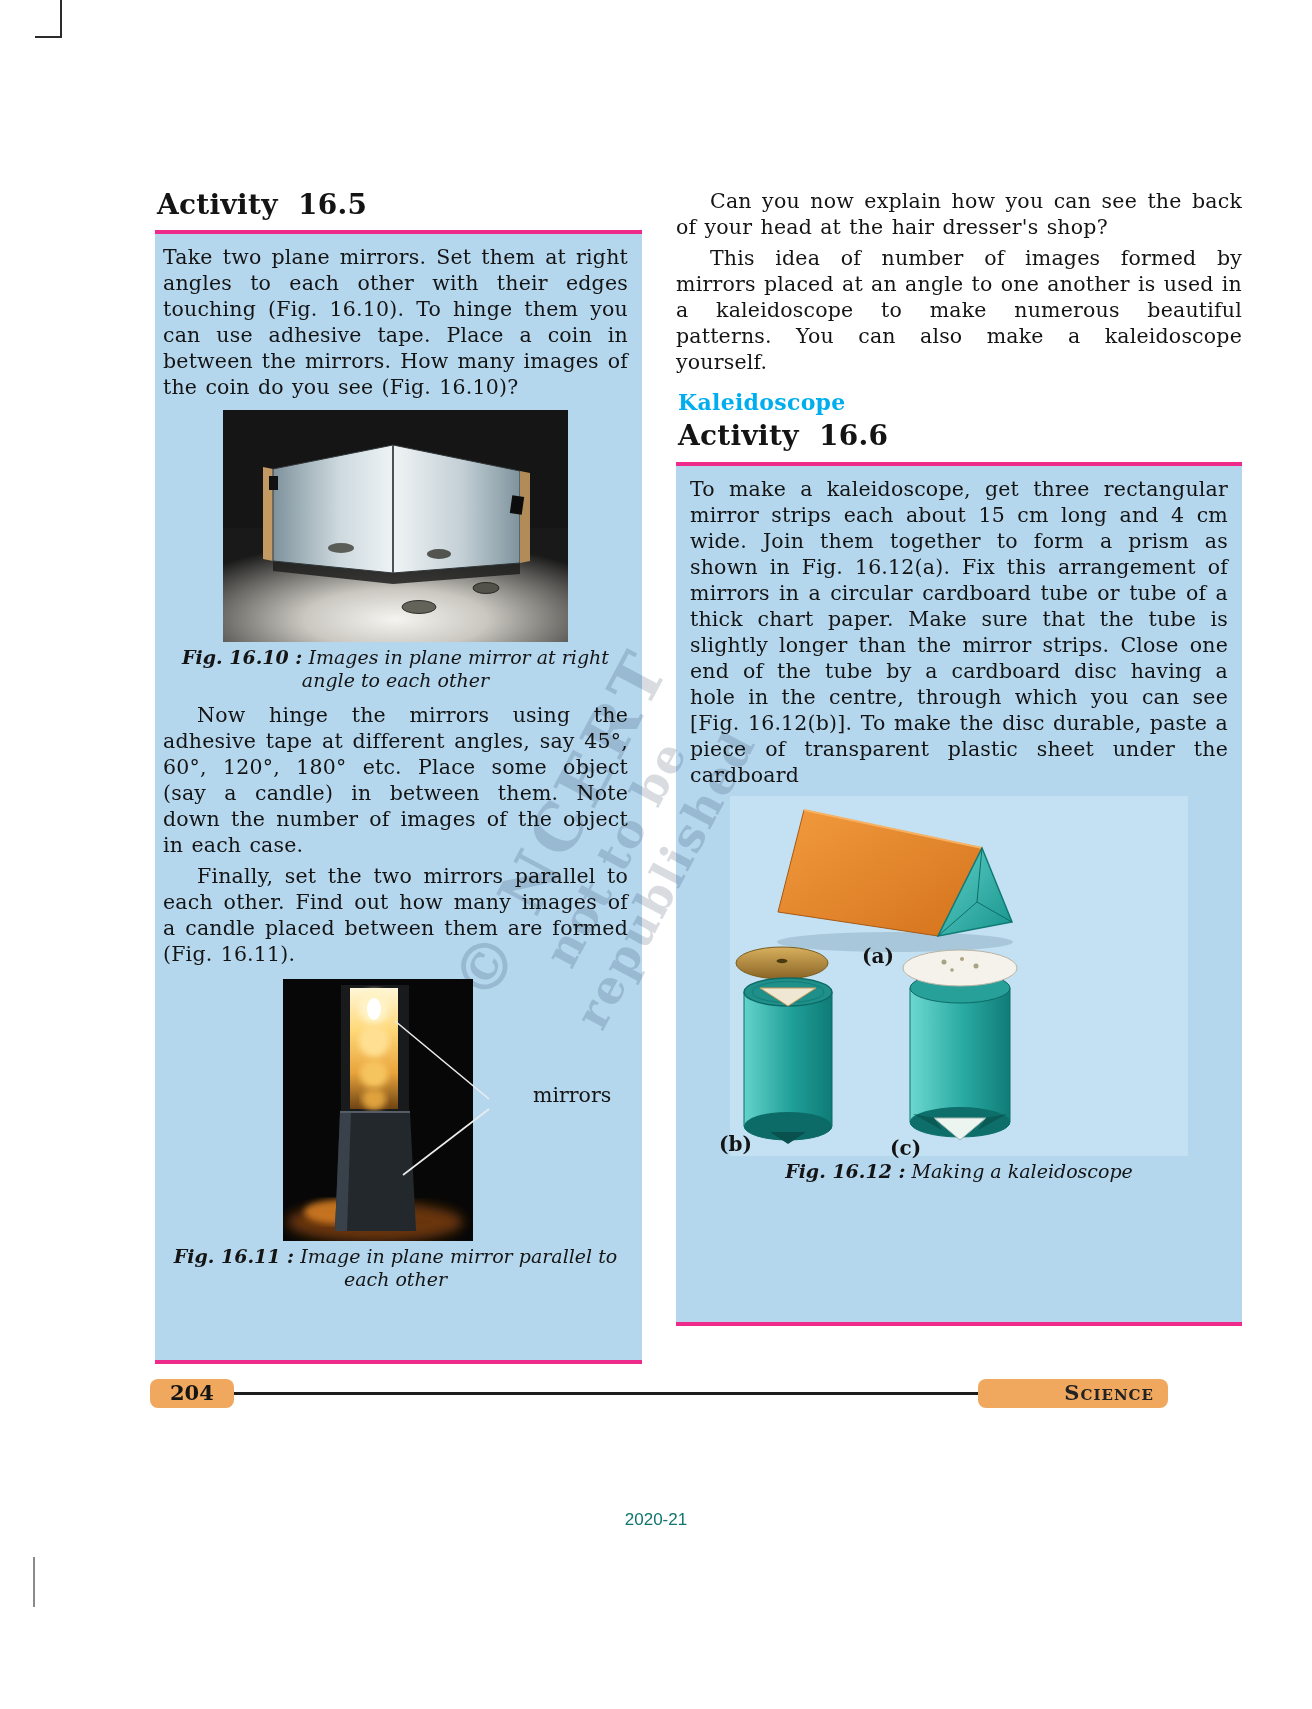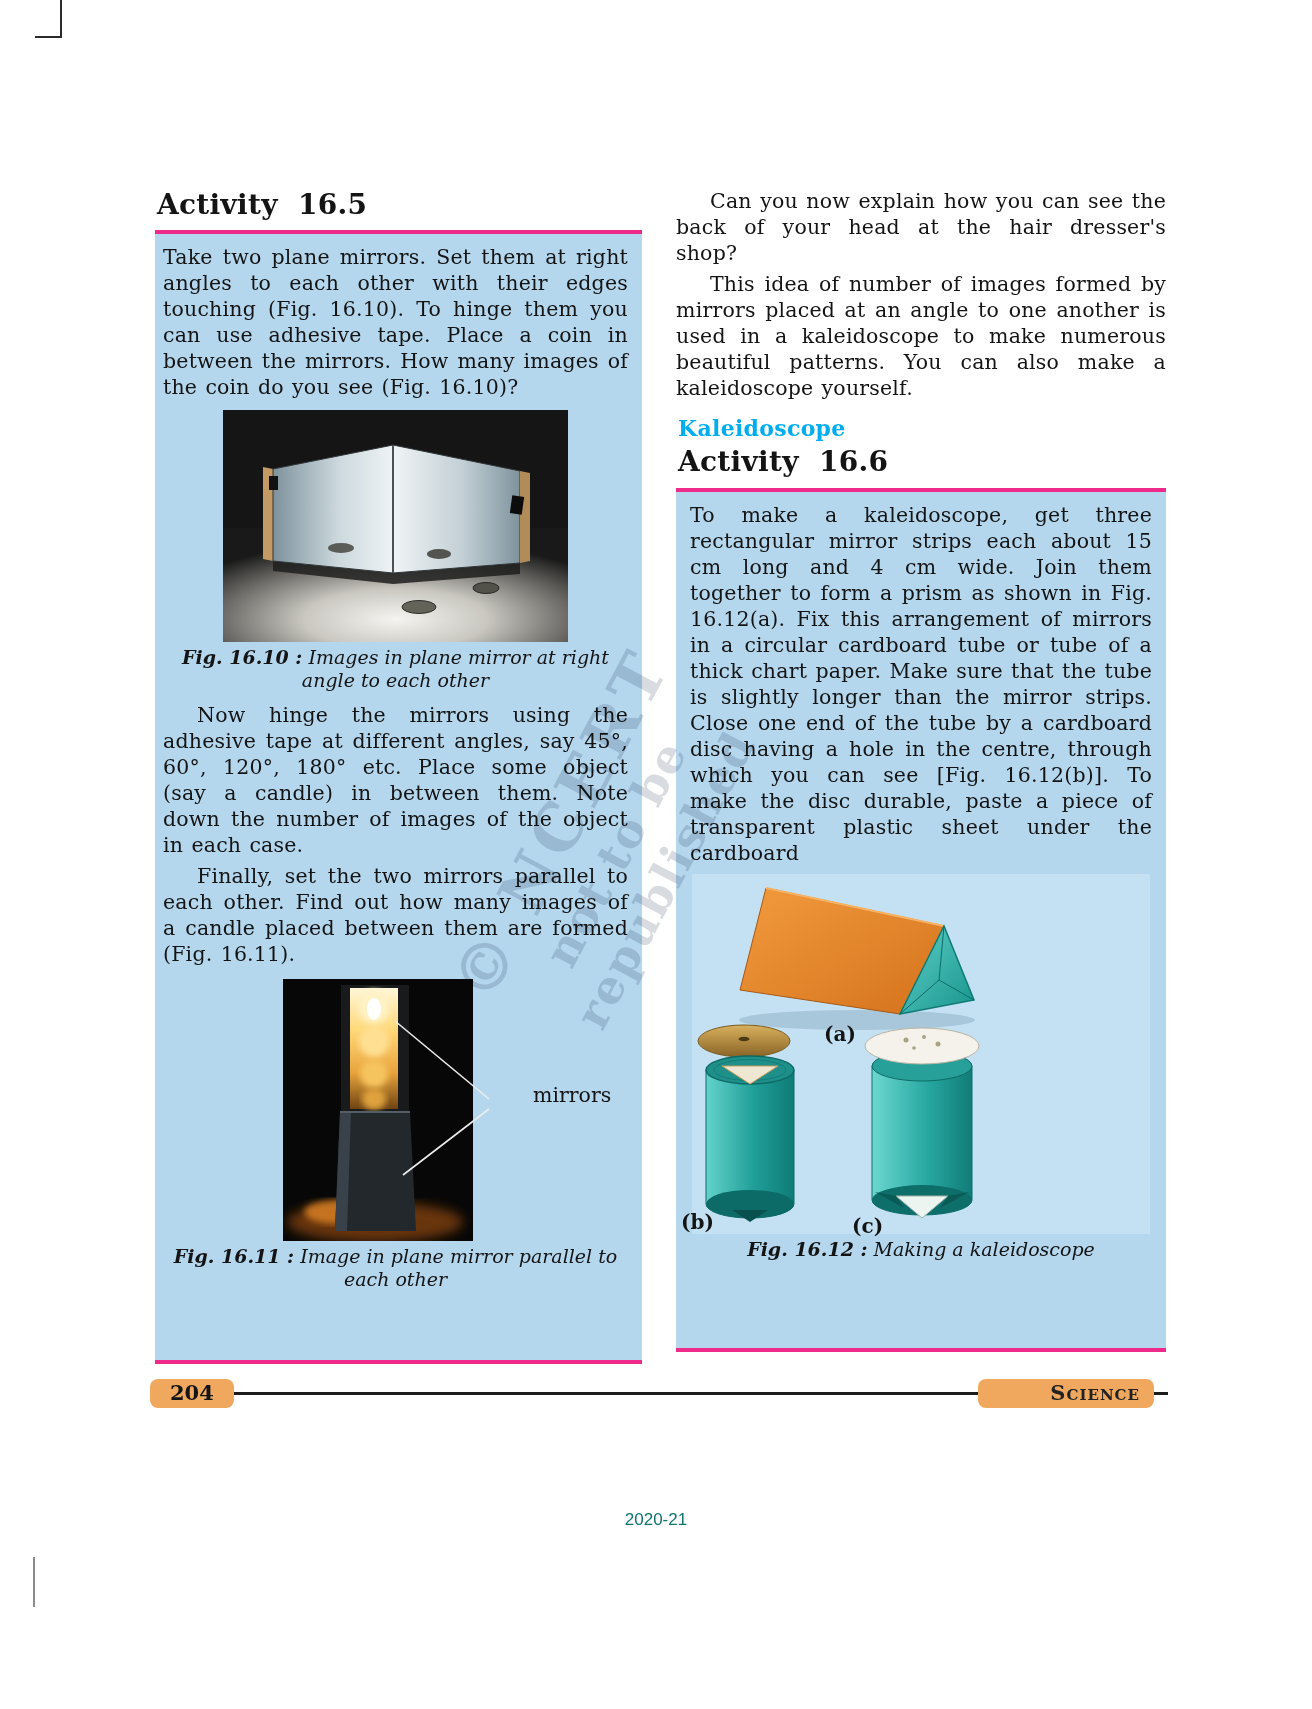--- a/index.html
+++ b/index.html
@@ -24,21 +24,21 @@
   .watermark{
     position:absolute;left:320px;top:760px;width:580px;text-align:center;
     transform:rotate(-62deg);color:#66768a;opacity:.26;mix-blend-mode:multiply;
     z-index:40;pointer-events:none;font-weight:bold;
   }
   .watermark .wm1{font-size:64px;letter-spacing:6px;line-height:1.1;}
   .watermark .wm2{font-size:46px;letter-spacing:2px;line-height:1.2;}
   
   .col{position:absolute;top:188px;}
   .col-left{left:155px;width:487px;}
-  .col-right{left:676px;width:490px;}
+  .col-right{left:676px;width:566px;}
   .activity-heading{
     font-size:28px;font-weight:bold;margin:0 0 9px 2px;word-spacing:10px;letter-spacing:.3px;
   }
   .kaleido-heading{
     color:var(--cyan);font-size:22px;font-weight:bold;margin:14px 0 4px 2px;letter-spacing:.3px;
   }
   .activity-box{
     background:var(--blue);
     border-top:4px solid var(--pink);
     border-bottom:4px solid var(--pink);
@@ -68,21 +68,21 @@
   .part-label.pa{left:132px;top:148px;}
   .part-label.pb{left:-11px;top:336px;}
   .part-label.pc{left:160px;top:340px;}
   
   .footer-rule{position:absolute;left:150px;top:1392px;width:1018px;height:2.5px;background:#1c1c1c;}
   .page-badge{
     position:absolute;left:150px;top:1379px;background:var(--tan);
     padding:1px 20px 3px;border-radius:8px;font-weight:bold;font-size:21px;z-index:2;
   }
   .science-badge{
-    position:absolute;left:978px;top:1379px;width:176px;background:var(--tan);
+    position:absolute;left:978px;top:1379px;width:190px;background:var(--tan);
     padding:1px 14px 3px;border-radius:8px;font-weight:bold;font-size:21px;
     font-variant:small-caps;letter-spacing:1px;text-align:right;z-index:2;color:#222;
   }
   .year-footer{
     position:absolute;left:0;top:1510px;width:1312px;text-align:center;
     font-family:"Liberation Sans","DejaVu Sans",sans-serif;font-size:17px;color:#0f766e;
   }
 </style>
 </head>
 <body>

